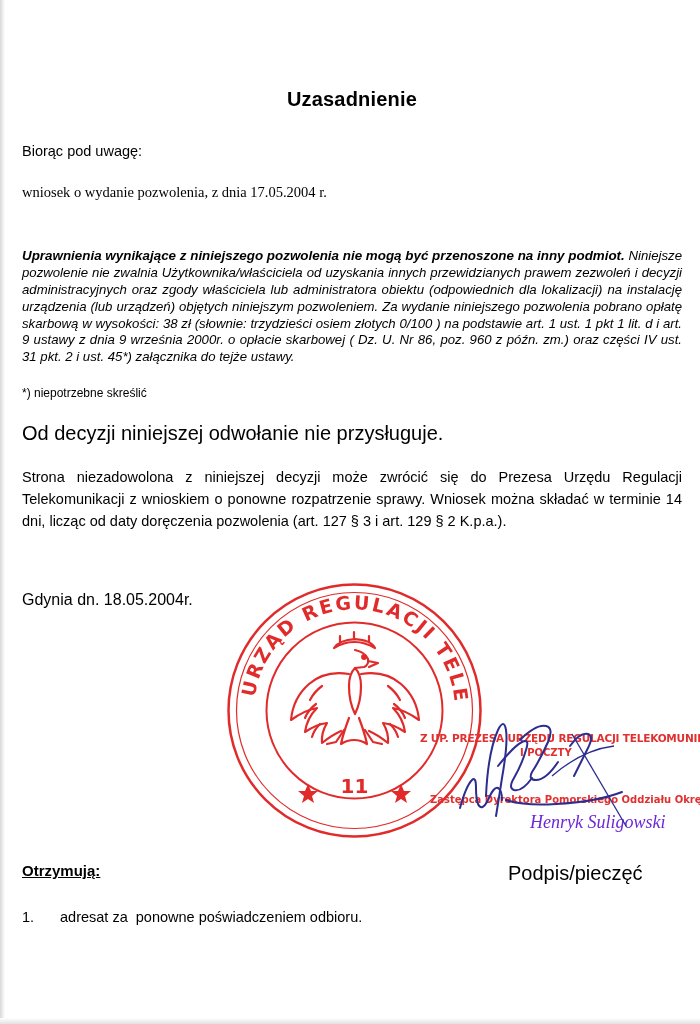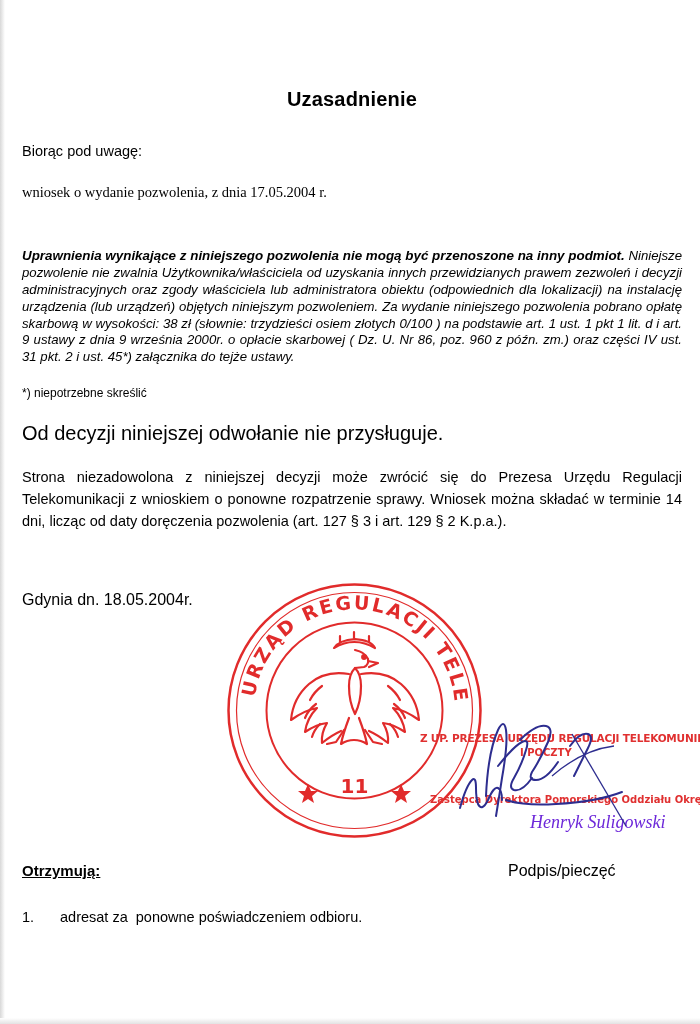--- a/index.html
+++ b/index.html
@@ -140,21 +140,21 @@
     font-size: 18px;
     color: #6d28d9;
     white-space: nowrap;
     margin-left: 44px;
   }
 
   .podpis-label {
     position: absolute;
     left: 508px;
     top: 862px;
-    font-size: 16px;
+    font-size: 20px;
   }
 
   .otrzymuja {
     position: absolute;
     left: 22px;
     top: 862px;
     font-size: 15px;
     font-weight: bold;
     text-decoration: underline;
     text-align: center;

